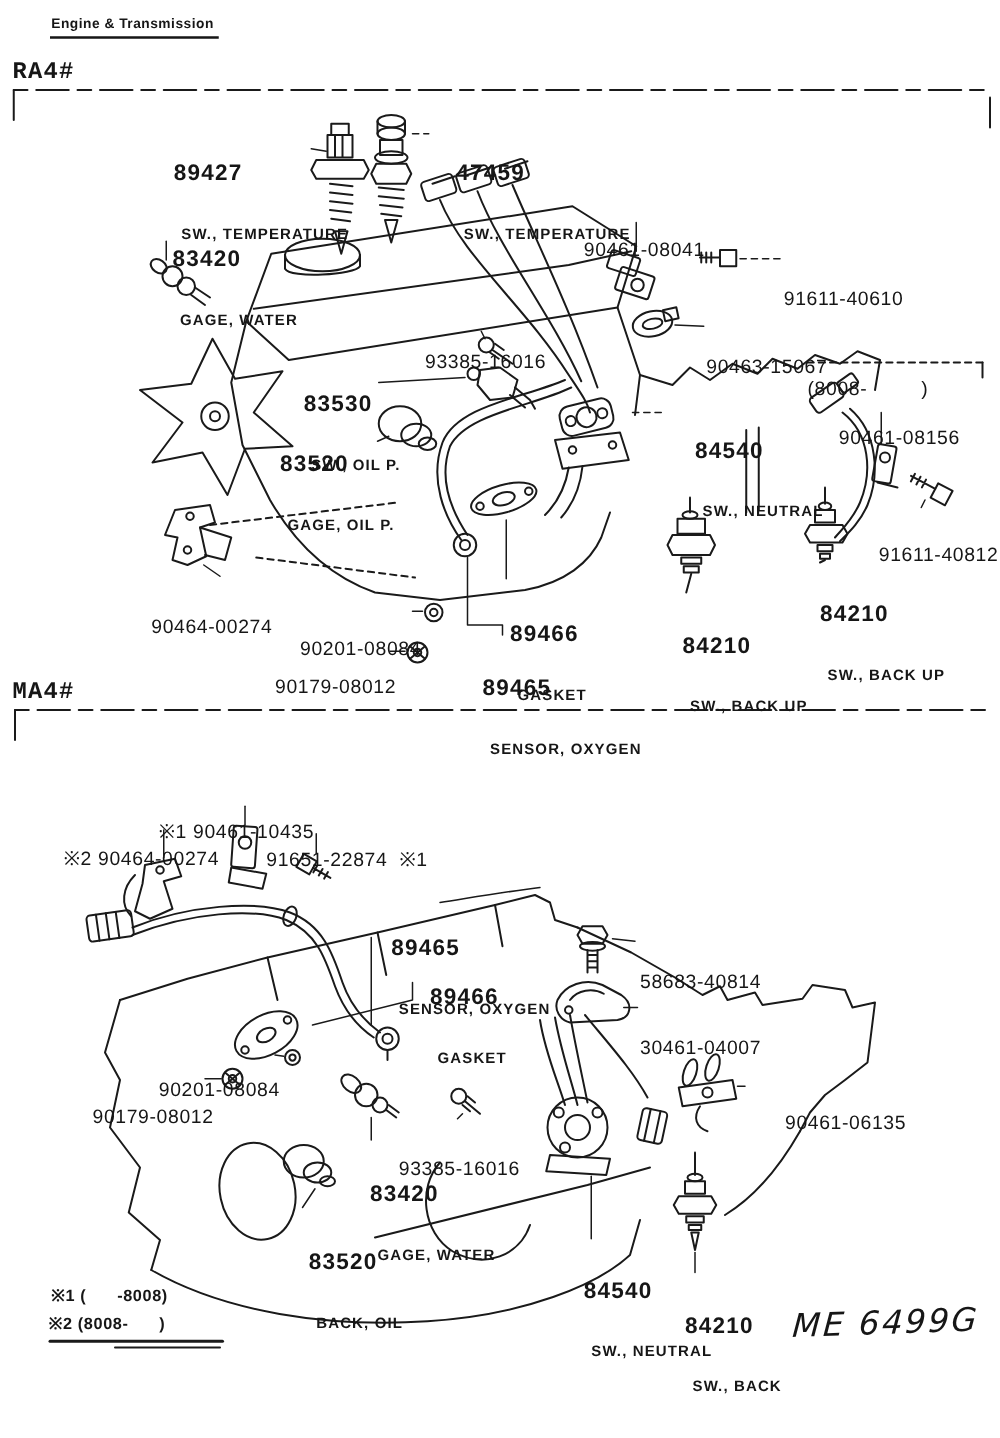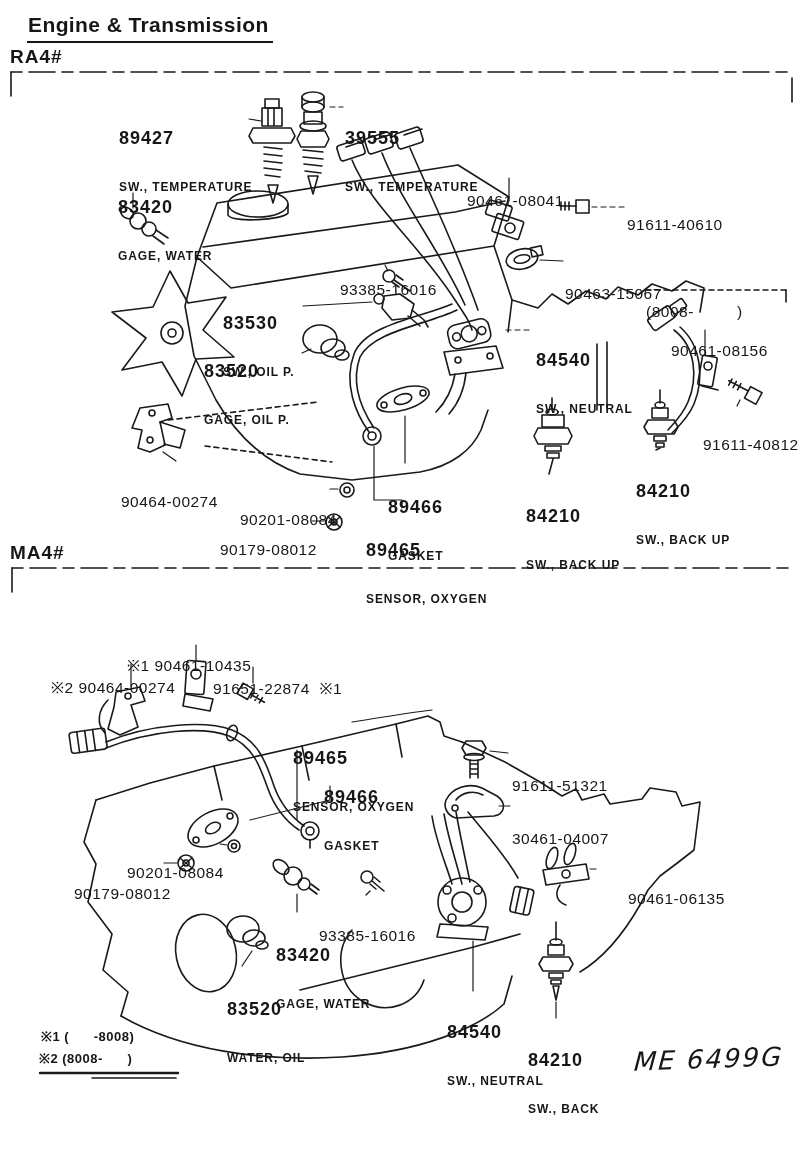--- a/index.html
+++ b/index.html
@@ -7,25 +7,25 @@
     position:relative;width:800px;height:1150px;background:#ffffff;
     font-family:"Liberation Sans", sans-serif;color:#161616;overflow:hidden;
   }
   #art{position:absolute;left:0;top:0;z-index:1;}
   #art *{fill:none;stroke:#1a1a1a;stroke-width:1.6;stroke-linecap:round;stroke-linejoin:round;}
   #art .ld{stroke-width:1.2;}
   #art .dash{stroke-dasharray:11 7 26 7;}
   #art .dash2{stroke-dasharray:5 4;}
   #art .thick{stroke-width:2.4;}
   .lbl{position:absolute;white-space:pre;line-height:1.03;z-index:2;}
-  .pn{font-size:18px;font-weight:700;letter-spacing:1px;}
+  .pn{font-size:18px;font-weight:700;letter-spacing:1px;margin-left:20px;}
   .pn-l{font-size:15.5px;font-weight:400;letter-spacing:.5px;}
-  .pd{font-size:12px;font-weight:700;letter-spacing:.9px;margin-top:1px;}
-  .hdr{position:absolute;font-size:19px;font-weight:700;letter-spacing:1px;z-index:2;white-space:pre;}
-  .title{position:absolute;left:27px;top:13px;font-size:21px;font-weight:700;letter-spacing:.4px;
+  .pd{font-size:12px;font-weight:700;letter-spacing:.9px;margin-top:1px;margin-left:26px;}
+  .hdr{position:absolute;font-size:19px;font-weight:700;letter-spacing:1px;z-index:2;white-space:pre;font-family:Liberation Mono, monospace;}
+  .title{position:absolute;left:40px;top:13px;font-size:11px;font-weight:700;letter-spacing:.4px;
          border-bottom:2px solid #161616;padding:0 4px 4px 1px;z-index:2;}
   .legend{font-size:13px;font-weight:700;letter-spacing:.5px;}
   .mecode{position:absolute;left:634px;top:1044px;font-size:26px;font-style:italic;font-weight:500;
           letter-spacing:2px;transform:rotate(-2deg) skewX(-6deg);z-index:2;
           font-family:"DejaVu Sans", sans-serif;}
 </style>
 </head>
 <body>
 
 <svg id="art" width="800" height="1150" viewBox="0 0 800 1150">
@@ -403,31 +403,31 @@
 <div class="title">Engine &amp; Transmission</div>
 
 <div class="hdr" style="left:10px;top:46px">RA4#</div>
 <div class="hdr" style="left:10px;top:542px">MA4#</div>
 
 <div class="lbl" style="left:119px;top:96px">
   <div class="pn">89427</div>
   <div class="pd">SW., TEMPERATURE</div>
 </div>
 <div class="lbl" style="left:345px;top:96px">
-  <div class="pn">39555</div>
+  <div class="pn">47459</div>
   <div class="pd">SW., TEMPERATURE</div>
 </div>
 <div class="lbl" style="left:118px;top:165px">
   <div class="pn">83420</div>
   <div class="pd">GAGE, WATER</div>
 </div>
 <div class="lbl" style="left:467px;top:160px">
   <div class="pn-l">90461-08041</div>
 </div>
-<div class="lbl" style="left:627px;top:184px">
+<div class="lbl" style="left:627px;top:199px">
   <div class="pn-l">91611-40610</div>
 </div>
 <div class="lbl" style="left:340px;top:249px">
   <div class="pn-l">93385-16016</div>
 </div>
 <div class="lbl" style="left:565px;top:253px">
   <div class="pn-l">90463-15067</div>
 </div>
 <div class="lbl" style="left:223px;top:281px">
   <div class="pn">83530</div>
@@ -487,21 +487,21 @@
 </div>
 <div class="lbl" style="left:293px;top:716px">
   <div class="pn">89465</div>
   <div class="pd">SENSOR, OXYGEN</div>
 </div>
 <div class="lbl" style="left:324px;top:755px">
   <div class="pn">89466</div>
   <div class="pd">GASKET</div>
 </div>
 <div class="lbl" style="left:512px;top:745px">
-  <div class="pn-l">91611-51321</div>
+  <div class="pn-l">58683-40814</div>
 </div>
 <div class="lbl" style="left:512px;top:798px">
   <div class="pn-l">30461-04007</div>
 </div>
 <div class="lbl" style="left:127px;top:832px">
   <div class="pn-l">90201-08084</div>
 </div>
 <div class="lbl" style="left:74px;top:853px">
   <div class="pn-l">90179-08012</div>
 </div>
@@ -510,21 +510,21 @@
 </div>
 <div class="lbl" style="left:319px;top:895px">
   <div class="pn-l">93385-16016</div>
 </div>
 <div class="lbl" style="left:276px;top:913px">
   <div class="pn">83420</div>
   <div class="pd">GAGE, WATER</div>
 </div>
 <div class="lbl" style="left:227px;top:967px">
   <div class="pn">83520</div>
-  <div class="pd">WATER, OIL</div>
+  <div class="pd">BACK, OIL</div>
 </div>
 <div class="lbl" style="left:447px;top:990px">
   <div class="pn">84540</div>
   <div class="pd">SW., NEUTRAL</div>
 </div>
 <div class="lbl" style="left:528px;top:1018px">
   <div class="pn">84210</div>
   <div class="pd">SW., BACK</div>
 </div>
 

